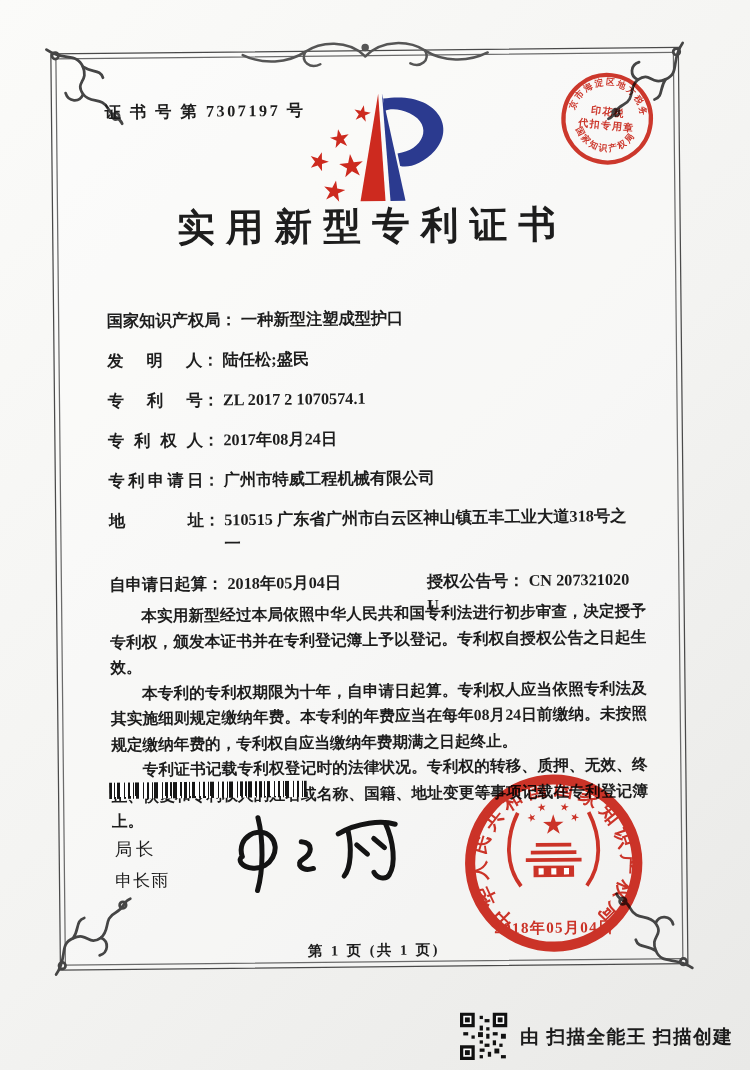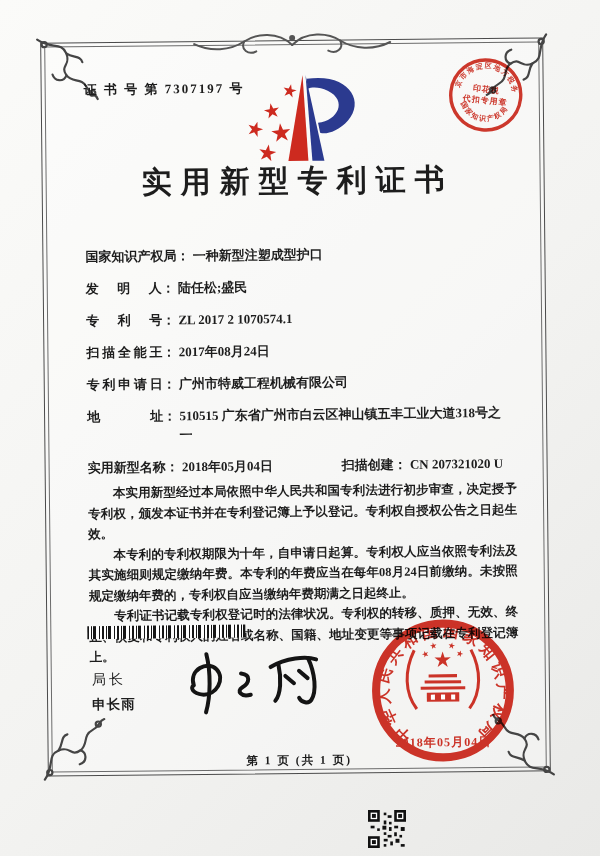--- a/index.html
+++ b/index.html
@@ -26,21 +26,21 @@
   .fcolon{vertical-align:top;}
   .fvalue{display:inline-block;max-width:330px;vertical-align:top;}
   .grant-row{display:flex;}
   .grant-left{width:254px;flex:none;}
   .paras{position:absolute;left:42px;top:440px;right:30px;font-size:12.5px;line-height:20.5px;
     font-weight:600;text-align:justify;}
   .paras p{margin:0;text-indent:2em;}
   .barcode{position:absolute;left:40px;top:583px;width:158px;height:13px;
     background:repeating-linear-gradient(90deg,#161616 0 2px,#fff 2px 4px,#161616 4px 5px,#fff 5px 6px,#161616 6px 9px,#fff 9px 12px,#161616 12px 13px,#fff 13px 15px);}
   .sig-title{position:absolute;left:44px;top:628px;font-size:14px;font-weight:normal;letter-spacing:3px;}
-  .sig-name{position:absolute;left:44px;top:653px;font-size:13.5px;font-weight:bold;letter-spacing:1px;}
+  .sig-name{position:absolute;left:44px;top:653px;font-size:13.5px;font-weight:normal;letter-spacing:1px;}
   .autograph{position:absolute;left:128px;top:596px;width:185px;height:92px;transform:rotate(-4deg);}
   .seal{position:absolute;left:318px;top:574px;width:154px;height:154px;mix-blend-mode:multiply;opacity:.95;}
   .page-footer{position:absolute;left:0;top:712px;width:100%;text-align:center;font-size:11.5px;font-weight:600;letter-spacing:2px;}
   .scan-bar{position:absolute;left:368px;top:810px;display:flex;align-items:center;gap:10px;
     font-family:"Liberation Sans","DejaVu Sans",sans-serif;}
   .scan-text{font-size:15px;font-weight:bold;color:#1c1c1c;letter-spacing:1px;}
   .qr{width:38px;height:38px;}
   .seal-rim{font-size:15.5px;font-weight:bold;letter-spacing:4px;fill:#c8271b;}
   .seal-date-t{font-size:12px;font-weight:bold;letter-spacing:1px;fill:#c8271b;}
   .tax-rim{font-size:7px;font-weight:bold;letter-spacing:1.5px;fill:#c8271b;}
@@ -122,38 +122,38 @@
       </div>
       <div class="frow">
         <span class="flabel">发明人</span><span class="fcolon">：</span>
         <span class="fvalue">陆任松;盛民</span>
       </div>
       <div class="frow">
         <span class="flabel">专利号</span><span class="fcolon">：</span>
         <span class="fvalue">ZL 2017 2 1070574.1</span>
       </div>
       <div class="frow">
-        <span class="flabel">扫描全能王</span><span class="fcolon">：</span>
+        <span class="flabel">专利权人</span><span class="fcolon">：</span>
         <span class="fvalue">2017年08月24日</span>
       </div>
       <div class="frow">
         <span class="flabel">专利申请日</span><span class="fcolon">：</span>
         <span class="fvalue">广州市特威工程机械有限公司</span>
       </div>
       <div class="frow">
         <span class="flabel">地址</span><span class="fcolon">：</span>
         <span class="fvalue">510515 广东省广州市白云区神山镇五丰工业大道318号之一</span>
       </div>
       <div class="frow grant-row">
         <span class="grant-left">
-          <span>实用新型名称</span><span>：</span>
+          <span>自申请日起算</span><span>：</span>
           <span>2018年05月04日</span>
         </span>
         <span>
-          <span>扫描创建</span><span>：</span>
+          <span>授权公告号</span><span>：</span>
           <span>CN 207321020 U</span>
         </span>
       </div>
     </div>
 
     <div class="paras">
       <p>本实用新型经过本局依照中华人民共和国专利法进行初步审查，决定授予专利权，颁发本证书并在专利登记簿上予以登记。专利权自授权公告之日起生效。</p>
       <p>本专利的专利权期限为十年，自申请日起算。专利权人应当依照专利法及其实施细则规定缴纳年费。本专利的年费应当在每年08月24日前缴纳。未按照规定缴纳年费的，专利权自应当缴纳年费期满之日起终止。</p>
       <p>专利证书记载专利权登记时的法律状况。专利权的转移、质押、无效、终止、恢复和专利权人的姓名或名称、国籍、地址变更等事项记载在专利登记簿上。</p>
     </div>
@@ -225,15 +225,16 @@
         <rect x="12" y="17" width="2" height="2"></rect>
         <rect x="15" y="19" width="3" height="2"></rect>
       <rect x="20" y="17" width="2" height="3"></rect>
         <rect x="24" y="19" width="2" height="2"></rect>
         <rect x="12" y="22" width="3" height="2"></rect>
       <rect x="17" y="24" width="2" height="3"></rect>
         <rect x="21" y="22" width="3" height="3"></rect>
         <rect x="25" y="26" width="3" height="2"></rect>
       <rect x="12" y="26" width="2" height="2"></rect>
     </svg>
+    <span class="scan-text">由 扫描全能王 扫描创建</span>
   </div>
 
 </div>
 
 </body></html>

